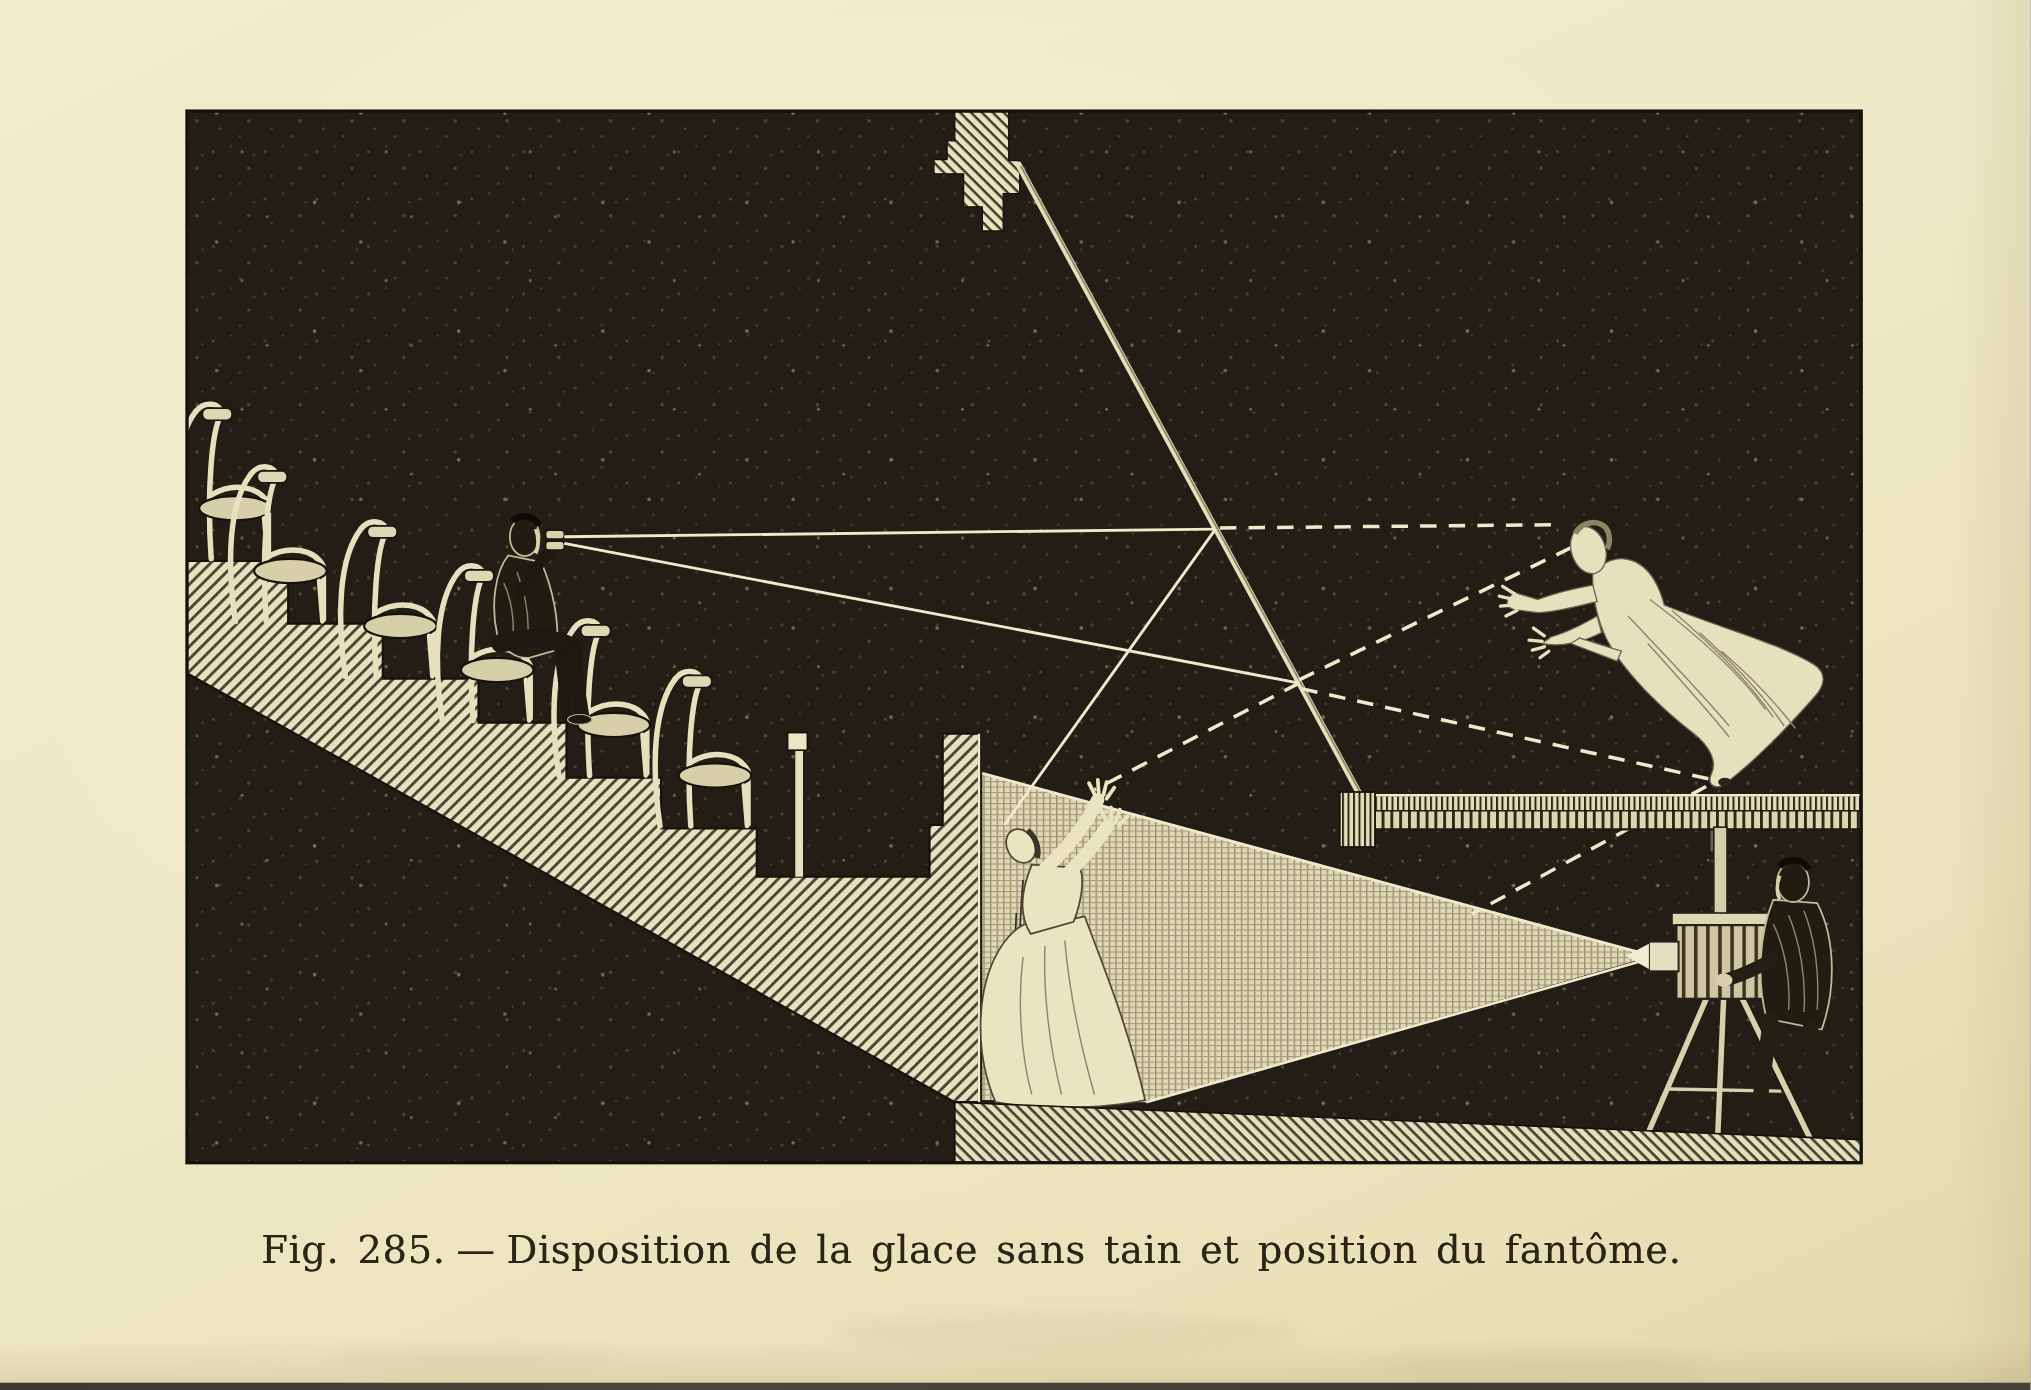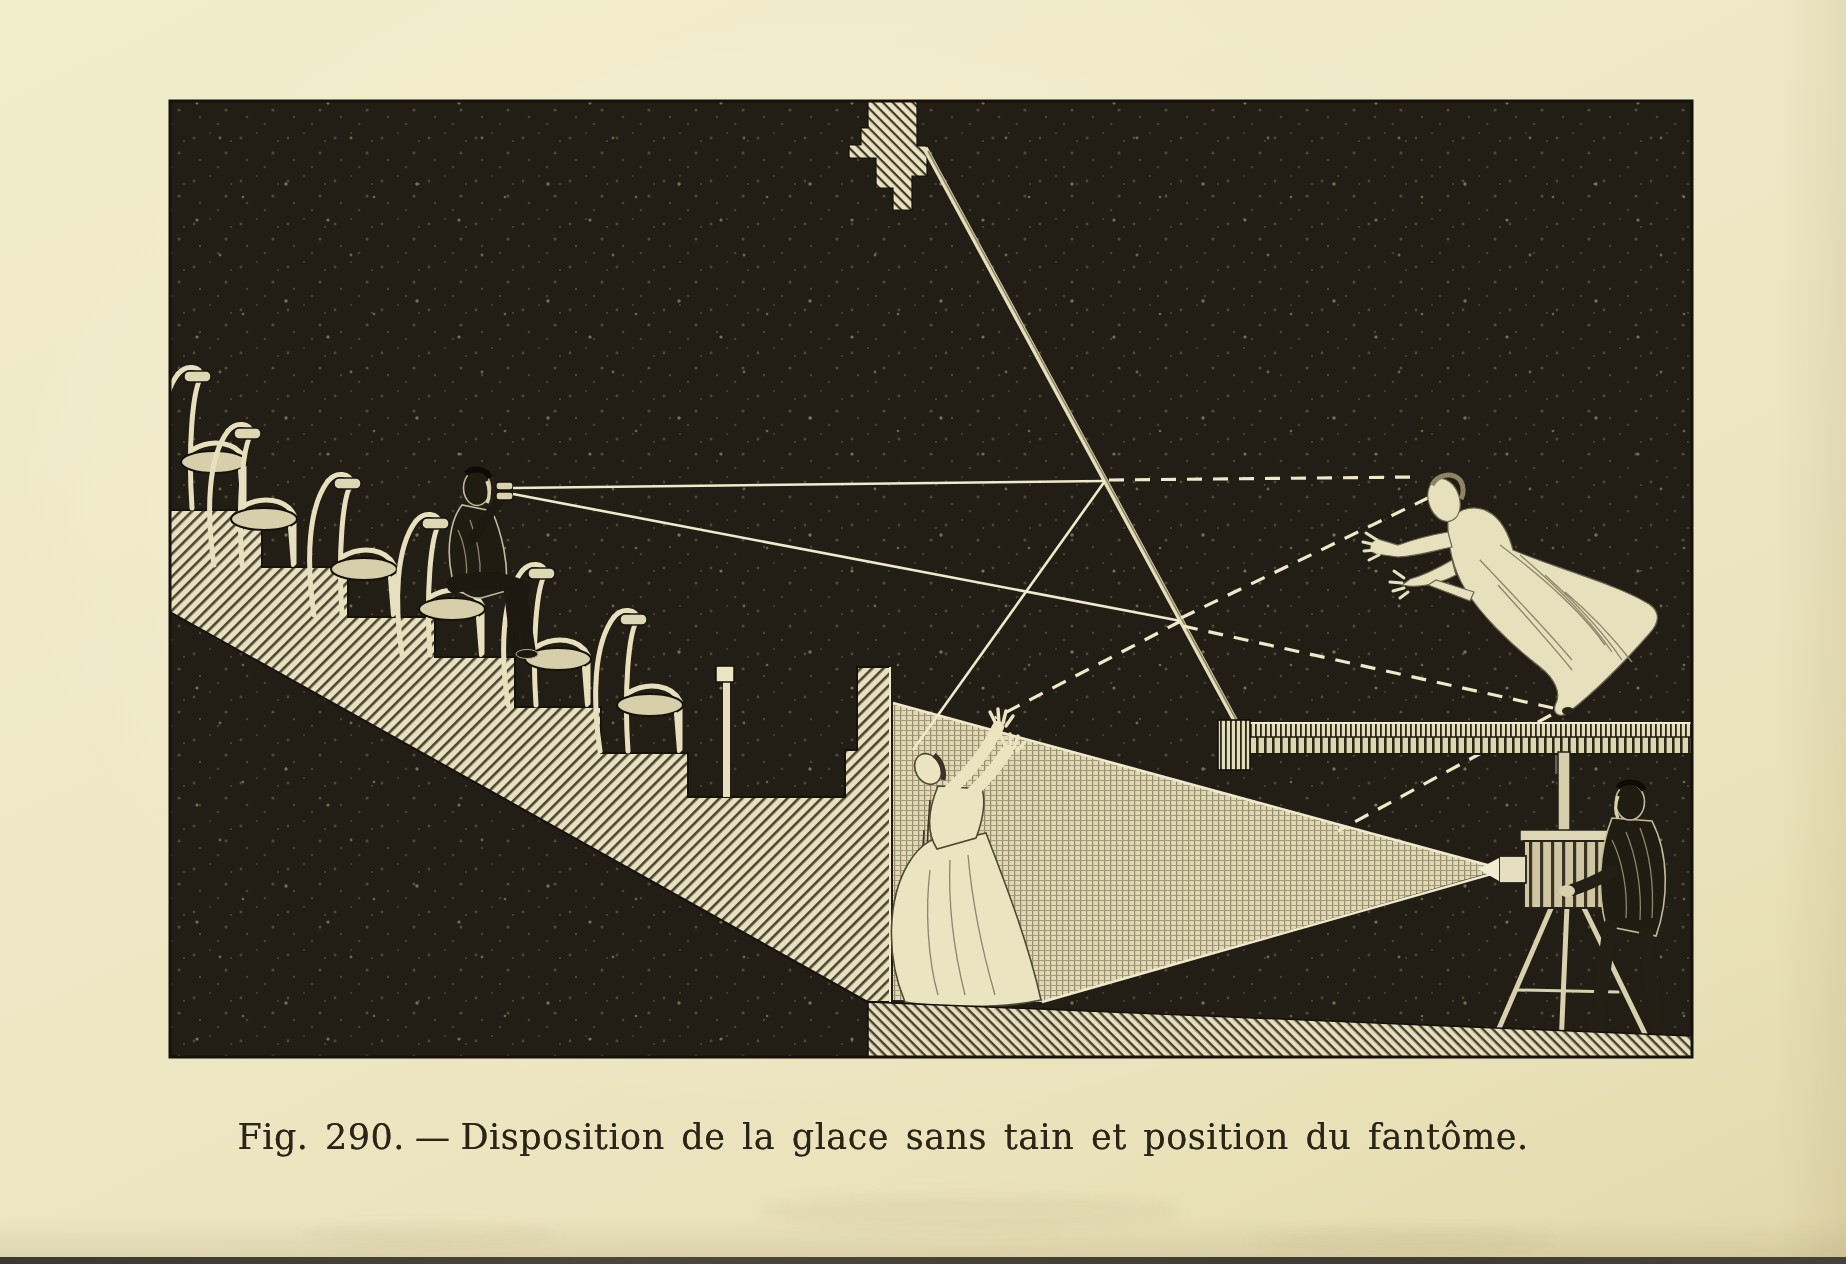--- a/index.html
+++ b/index.html
@@ -271,17 +271,17 @@
     <rect x="170" y="101" width="1522" height="956" fill="none" stroke="#15110c" stroke-width="3"></rect>
   </svg>
 
   <div class="edge-right"></div>
   <div class="edge-bottom"></div>
   <div class="smudge sm1"></div>
   <div class="smudge sm2"></div>
   <div class="smudge sm3"></div>
 
   <div class="caption">
-    <span>Fig. 290.</span><span class="dash">—</span><span>Disposition de la glace sans tain et position du fantôme.</span>
+    <span>Fig. 285.</span><span class="dash">—</span><span>Disposition de la glace sans tain et position du fantôme.</span>
   </div>
 
   <div class="scan-strip"></div>
 </div>
 
 </body></html>

